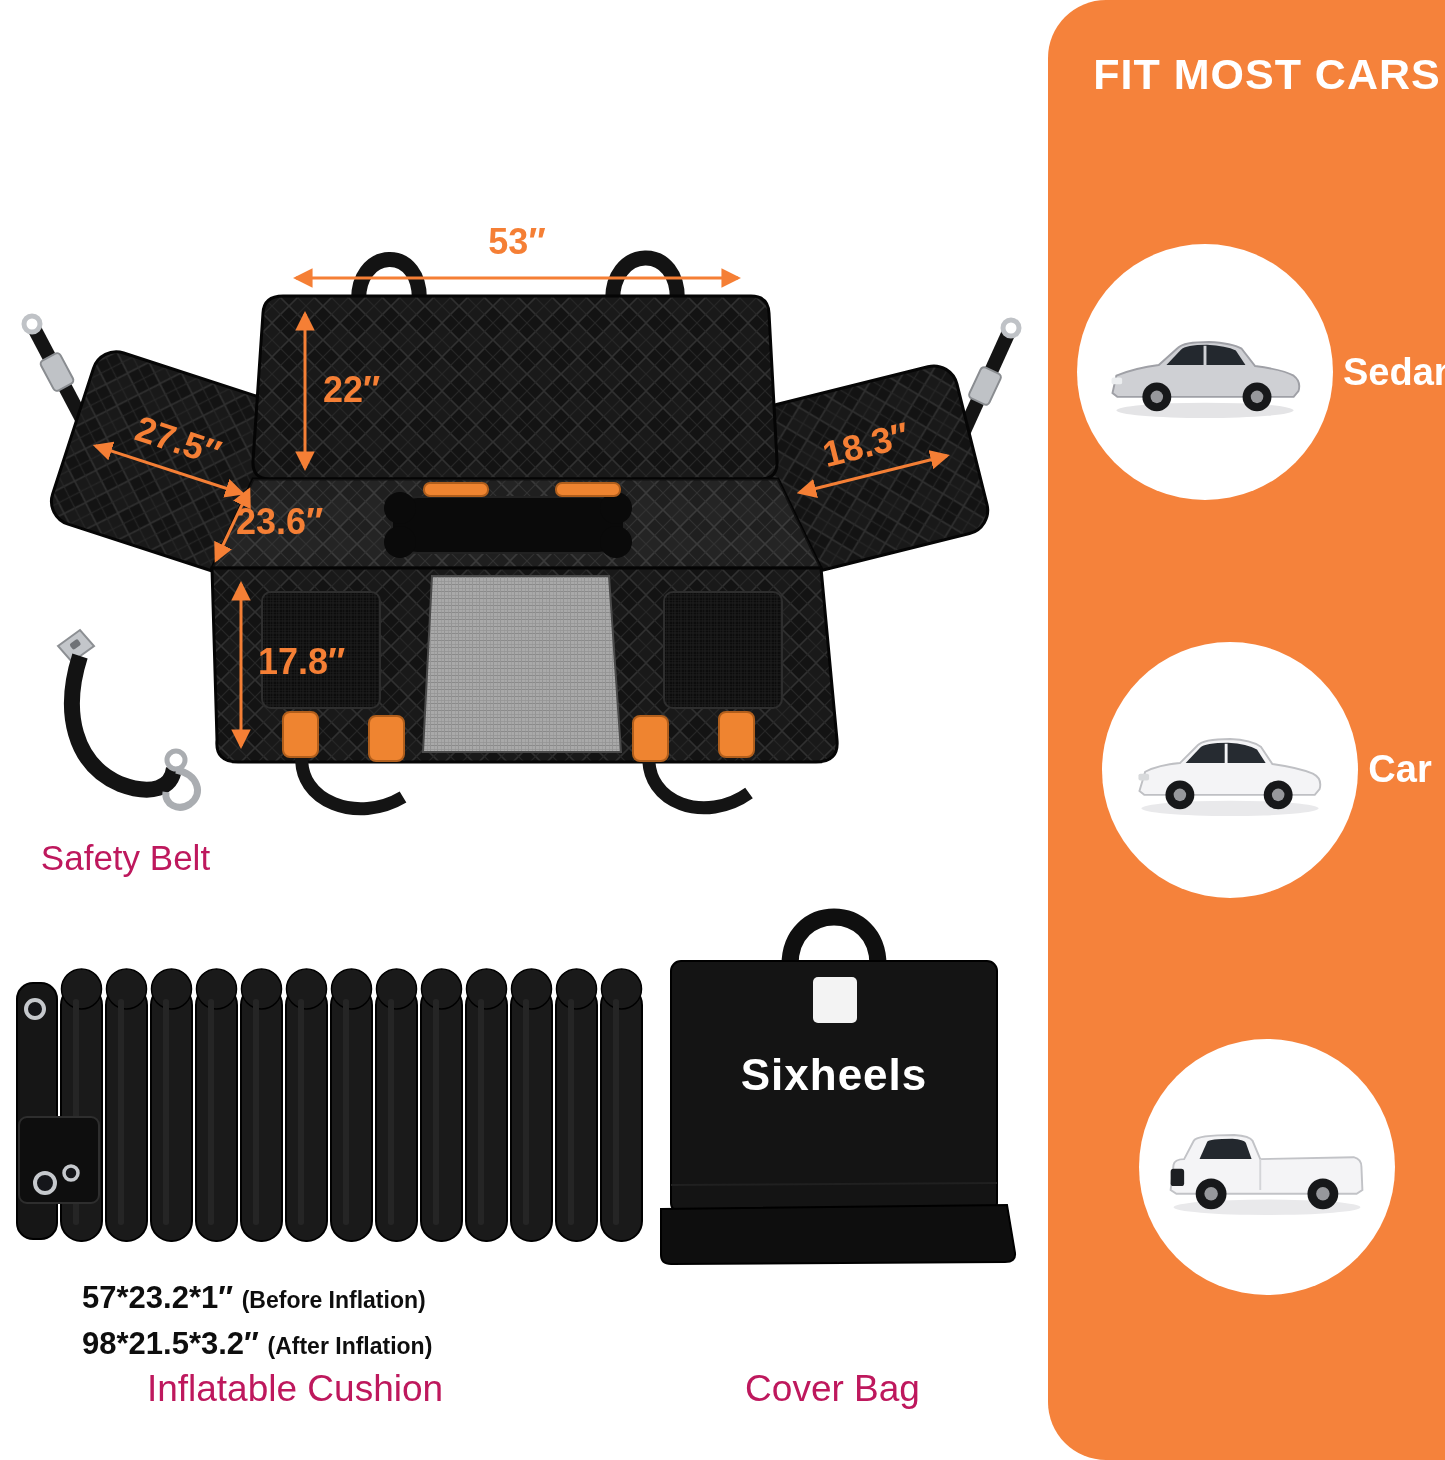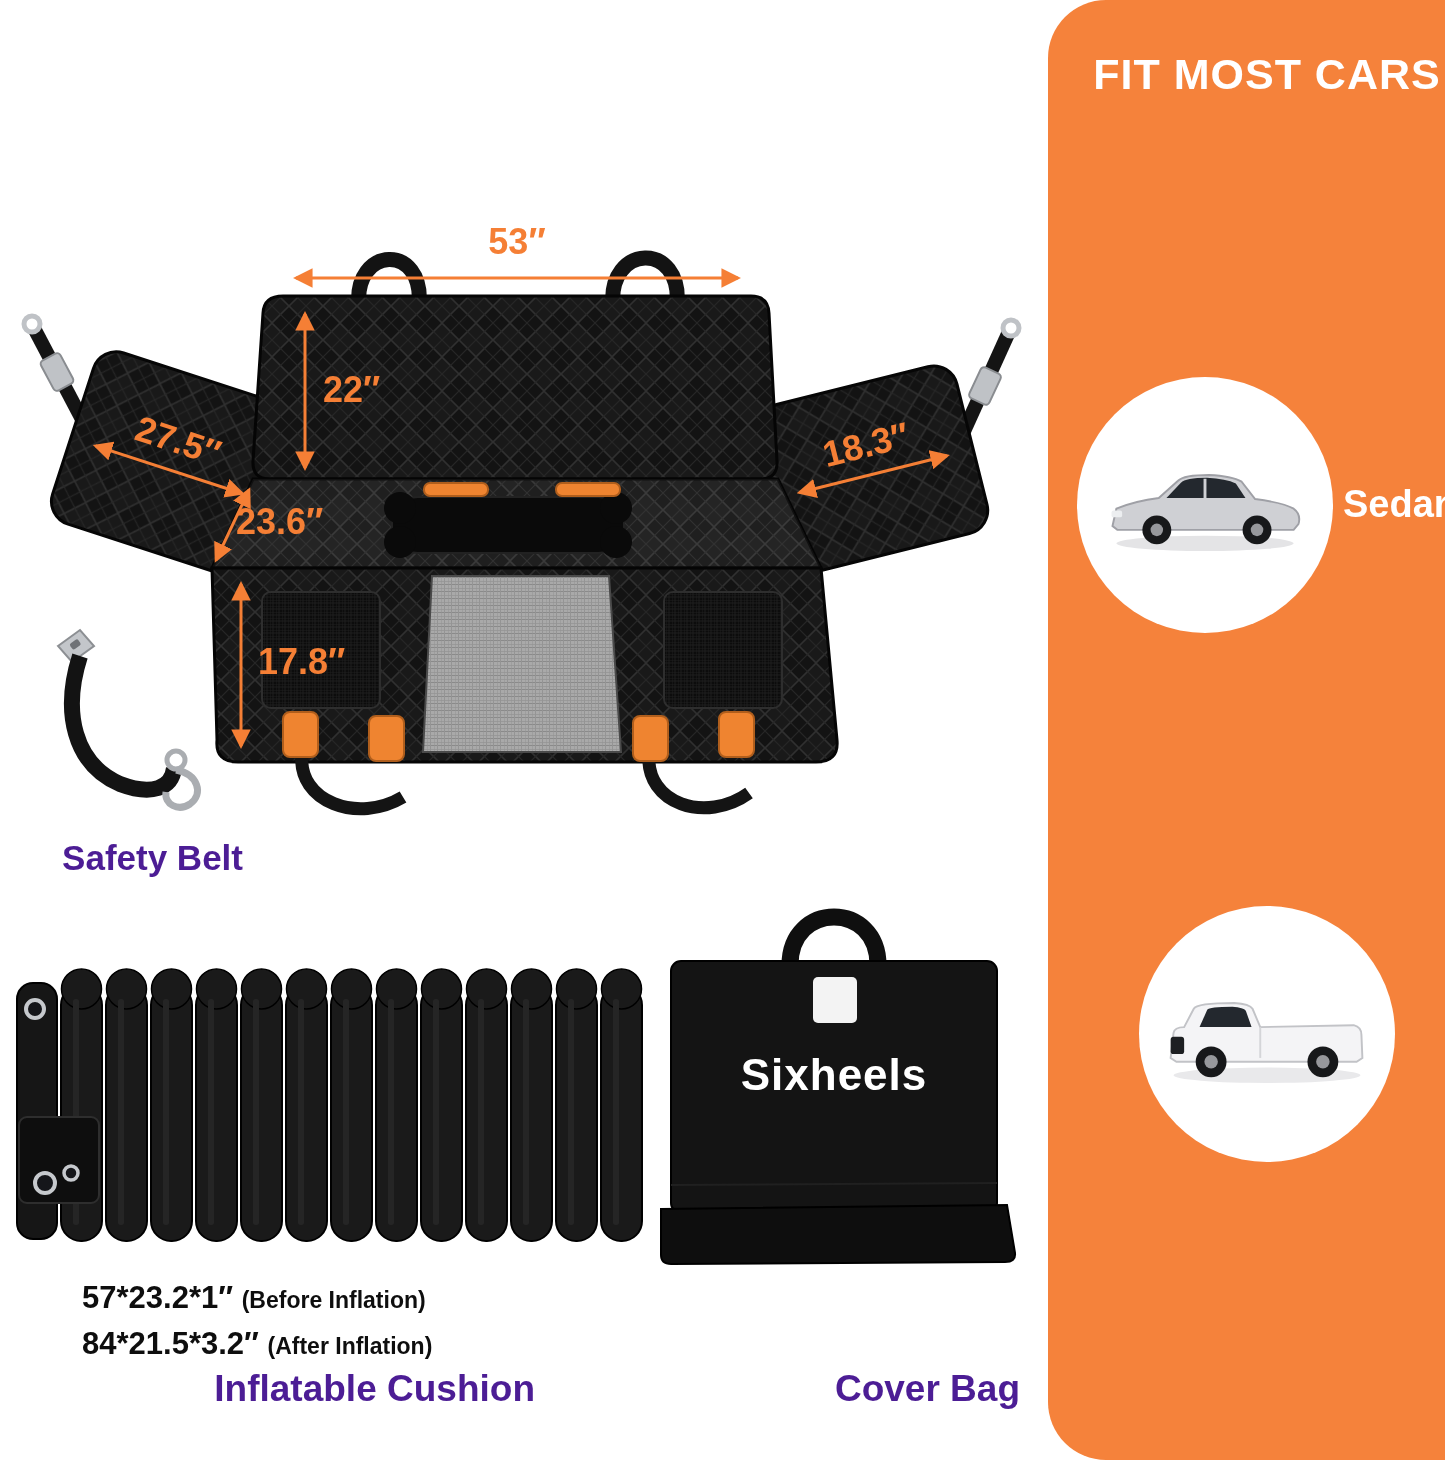--- a/index.html
+++ b/index.html
@@ -4,21 +4,21 @@
 <style>
   * { margin:0; padding:0; box-sizing:border-box; }
   html,body { background:#ffffff; font-family:"Liberation Sans", sans-serif; }
   .page { position:relative; width:1445px; height:1460px; background:#ffffff; overflow:hidden; }
   .abs { position:absolute; }
 
   .banner { left:203px; top:62px; width:630px; height:88px; background:#f5823b;
             border-radius:42px; display:flex; align-items:center; justify-content:center; }
   .banner span { color:#ffffff; font-size:56px; font-weight:bold; letter-spacing:4px; }
 
-  .caption { position:absolute; font-weight:bold; color:#4c1d95; font-size:35px; text-align:right; }
+  .caption { position:absolute; font-weight:normal; color:#be185d; font-size:35px; text-align:center; }
   .caption.big { font-size:37px; }
   .sizes { position:absolute; font-weight:bold; color:#0e0e0e; font-size:31px; }
   .sizes .note { font-size:23px; }
 
   .side-panel { position:absolute; left:1048px; top:0; width:438px; height:1460px;
                 background:#f5823b; border-radius:58px 0 0 58px;
                 display:flex; flex-direction:column; align-items:center; padding:50px 0 24px; }
   .side-title { color:#ffffff; font-size:43px; font-weight:bold; letter-spacing:1px; }
   .vehicles { flex:1; width:100%; display:flex; flex-direction:column;
               justify-content:space-evenly; align-items:center; margin-top:4px; }
@@ -165,21 +165,21 @@
       <circle cx="40" cy="238" r="10" fill="#15161a" stroke="#c6c9cd" stroke-width="4"></circle>
       <circle cx="66" cy="228" r="7" fill="#15161a" stroke="#c6c9cd" stroke-width="3.5"></circle>
     </g>
   </svg>
 
   <div class="sizes" style="left:82px; top:1280px;">
     <span>57*23.2*1″</span>
     <span class="note">(Before Inflation)</span>
   </div>
   <div class="sizes" style="left:82px; top:1326px;">
-    <span>84*21.5*3.2″</span>
+    <span>98*21.5*3.2″</span>
     <span class="note">(After Inflation)</span>
   </div>
   <div class="caption big" style="left:55px; top:1368px; width:480px;">Inflatable Cushion</div>
 
   <svg class="abs" style="left:645px; top:885px;" width="375" height="405" viewBox="0 0 375 405">
     <path d="M145 80 C145 16 233 16 233 80" fill="none" stroke="#0f0f0f" stroke-width="17"></path>
     <rect x="26" y="76" width="326" height="252" rx="10" fill="#141414" stroke="#000000" stroke-width="2"></rect>
     <path d="M16 324 L362 320 L370 368 Q371 377 360 377 L26 379 Q16 379 16 370 Z" fill="#0e0e0e" stroke="#000000" stroke-width="2"></path>
     <line x1="26" y1="300" x2="352" y2="298" stroke="#202020" stroke-width="2"></line>
     <rect x="168" y="92" width="44" height="46" rx="5" fill="#f3f3f3"></rect>
@@ -201,20 +201,36 @@
             <circle cx="60" cy="86" r="15" fill="#17181a"></circle>
               <circle cx="60" cy="86" r="6.5" fill="#97989c"></circle>
             <circle cx="164" cy="86" r="15" fill="#17181a"></circle>
               <circle cx="164" cy="86" r="6.5" fill="#97989c"></circle>
             <rect x="13" y="66" width="11" height="7" rx="2" fill="#eceef0"></rect>
           </svg>
         </div>
         <div class="vlabel">Sedan</div>
       </div>
 
+      <div class="vehicle">
+        <div class="vcircle">
+          <svg viewBox="0 0 220 120" width="212">
+            <ellipse cx="110" cy="100" rx="92" ry="8" fill="#e9e9eb"></ellipse>
+            <path d="M16 82 L22 62 Q36 55 58 53 L76 35 Q82 28 110 28 Q132 29 142 36 L154 54 Q182 58 196 64 Q206 69 203 80 L198 86 L21 86 Z" fill="#f4f4f6" stroke="#bfc0c4" stroke-width="2"></path>
+            <path d="M64 53 L79 37 Q84 32 108 32 Q128 33 138 39 L147 53 Z" fill="#262b31"></path>
+            <line x1="106" y1="33" x2="106" y2="53" stroke="#f4f4f6" stroke-width="3"></line>
+            <circle cx="58" cy="86" r="15" fill="#17181a"></circle>
+              <circle cx="58" cy="86" r="6.5" fill="#97989c"></circle>
+            <circle cx="160" cy="86" r="15" fill="#17181a"></circle>
+              <circle cx="160" cy="86" r="6.5" fill="#97989c"></circle>
+            <rect x="15" y="64" width="11" height="7" rx="2" fill="#d8dadc"></rect>
+          </svg>
+        </div>
+        <div class="vlabel">Car</div>
+      </div>
 
 
       <div class="vehicle">
         <div class="vcircle">
           <svg viewBox="0 0 220 120" width="212">
             <ellipse cx="110" cy="102" rx="97" ry="8" fill="#e9e9eb"></ellipse>
             <path d="M10 84 L13 58 Q14 52 24 52 L34 33 Q37 27 76 27 Q92 28 95 33 L103 52 L200 50 Q208 52 208 60 L209 84 L203 88 L16 88 Z" fill="#f4f4f6" stroke="#c2c3c7" stroke-width="2"></path>
             <path d="M40 52 L48 34 Q50 31 74 31 Q86 32 88 35 L94 52 Z" fill="#23282e"></path>
             <line x1="103" y1="52" x2="103" y2="84" stroke="#d4d5d8" stroke-width="2"></line>
             <rect x="10" y="62" width="14" height="18" rx="3" fill="#1d1f22"></rect>

